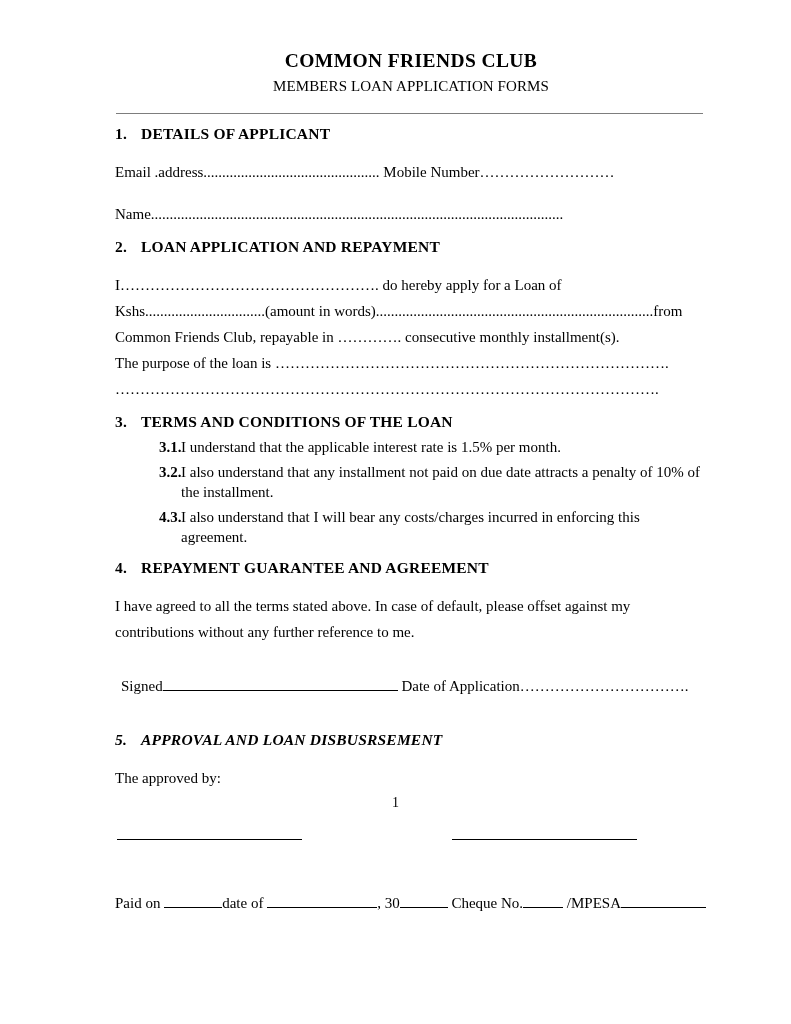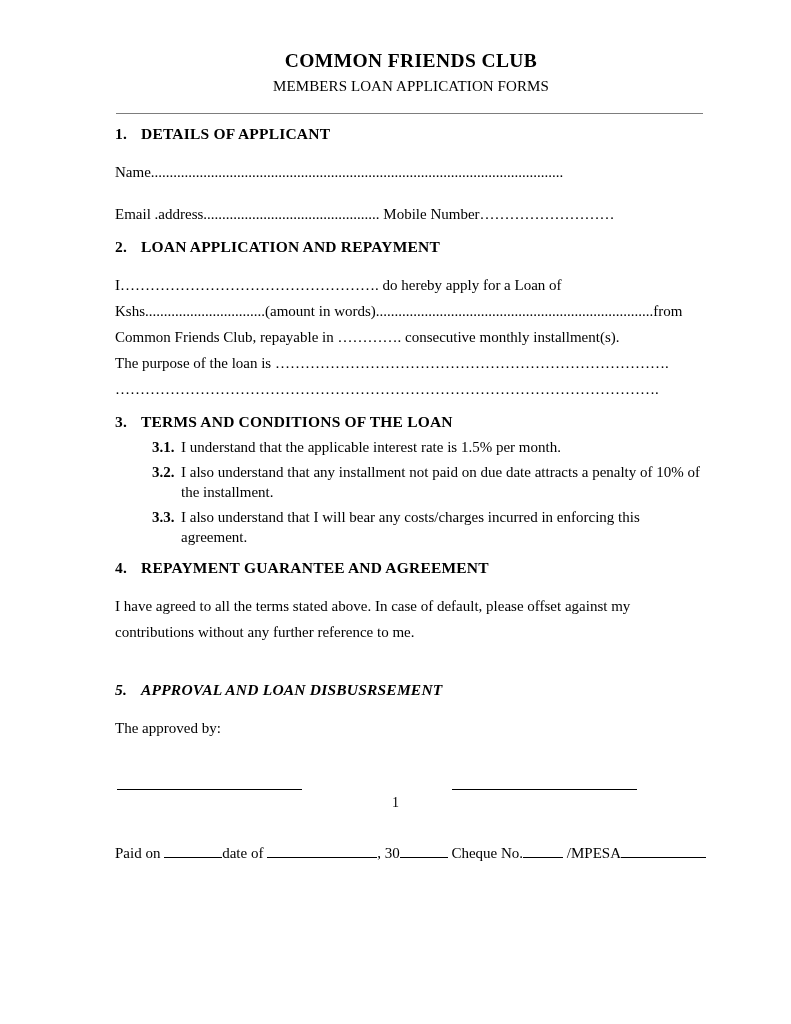--- a/index.html
+++ b/index.html
@@ -68,21 +68,21 @@
     font-size: 15px;
     line-height: 20.5px;
   }
   ol.terms li {
     margin-top: 4px;
     position: relative;
     padding-left: 30px;
   }
   ol.terms li .lnum {
     position: absolute;
-    left: 1px;
+    left: 8px;
     top: 0;
     font-weight: bold;
   }
   li.bold-item {
     font-weight: bold;
   }
   .sig-row {
     font-size: 15px;
     margin-top: 30px;
     padding-left: 6px;
@@ -121,22 +121,22 @@
 
 <div class="page">
 
   <div class="title">COMMON FRIENDS CLUB</div>
   <div class="subtitle">MEMBERS LOAN APPLICATION FORMS</div>
   <div class="rule"></div>
 
   <div class="section-head">
     <span class="num">1.</span><span>DETAILS OF APPLICANT</span>
   </div>
+  <div class="para">Email .address............................................... Mobile Number………………………</div>
   <div class="para">Name..............................................................................................................</div>
-  <div class="para">Email .address............................................... Mobile Number………………………</div>
 
   <div class="section-head">
     <span class="num">2.</span><span>LOAN APPLICATION AND REPAYMENT</span>
   </div>
   <div class="para">I……………………………………………. do hereby apply for a Loan of</div>
   <div class="line-row">Kshs................................(amount in words)..........................................................................from</div>
   <div class="line-row">Common Friends Club, repayable in …………. consecutive monthly installment(s).</div>
   <div class="line-row">The purpose of the loan is …………………………………………………………………….</div>
   <div class="line-row">……………………………………………………………………………………………….</div>
 
@@ -144,30 +144,34 @@
     <span class="num">3.</span><span>TERMS AND CONDITIONS OF THE LOAN</span>
   </div>
   <ol class="terms">
     <li>
       <span class="lnum">3.1.</span><span>I understand that the applicable interest rate is 1.5% per month.</span>
     </li>
     <li>
       <span class="lnum">3.2.</span><span>I also understand that any installment not paid on due date attracts a penalty of 10% of the installment.</span>
     </li>
     <li>
-      <span class="lnum">3.3.</span><span>I also understand that I will bear any costs/charges incurred in enforcing this agreement.</span>
+      <span class="lnum">4.3.</span><span>I also understand that I will bear any costs/charges incurred in enforcing this agreement.</span>
     </li>
   </ol>
 
   <div class="section-head">
     <span class="num">4.</span><span>REPAYMENT GUARANTEE AND AGREEMENT</span>
   </div>
   <div class="para">I have agreed to all the terms stated above. In case of default, please offset against my</div>
   <div class="line-row">contributions without any further reference to me.</div>
 
+  <div class="sig-row">
+    <span>Signed</span><span class="ul" style="width:235px;"></span>
+    <span>Date of Application</span><span>…………………………….</span>
+  </div>
 
   <div class="section-head" style="margin-top:36px;font-style:italic;">
     <span class="num">5.</span><span>APPROVAL AND LOAN DISBUSRSEMENT</span>
   </div>
   <div class="para">The approved by:</div>
 
   <div class="approval-lines">
     <div class="sig-blank"></div>
     <div class="sig-blank"></div>
   </div>

